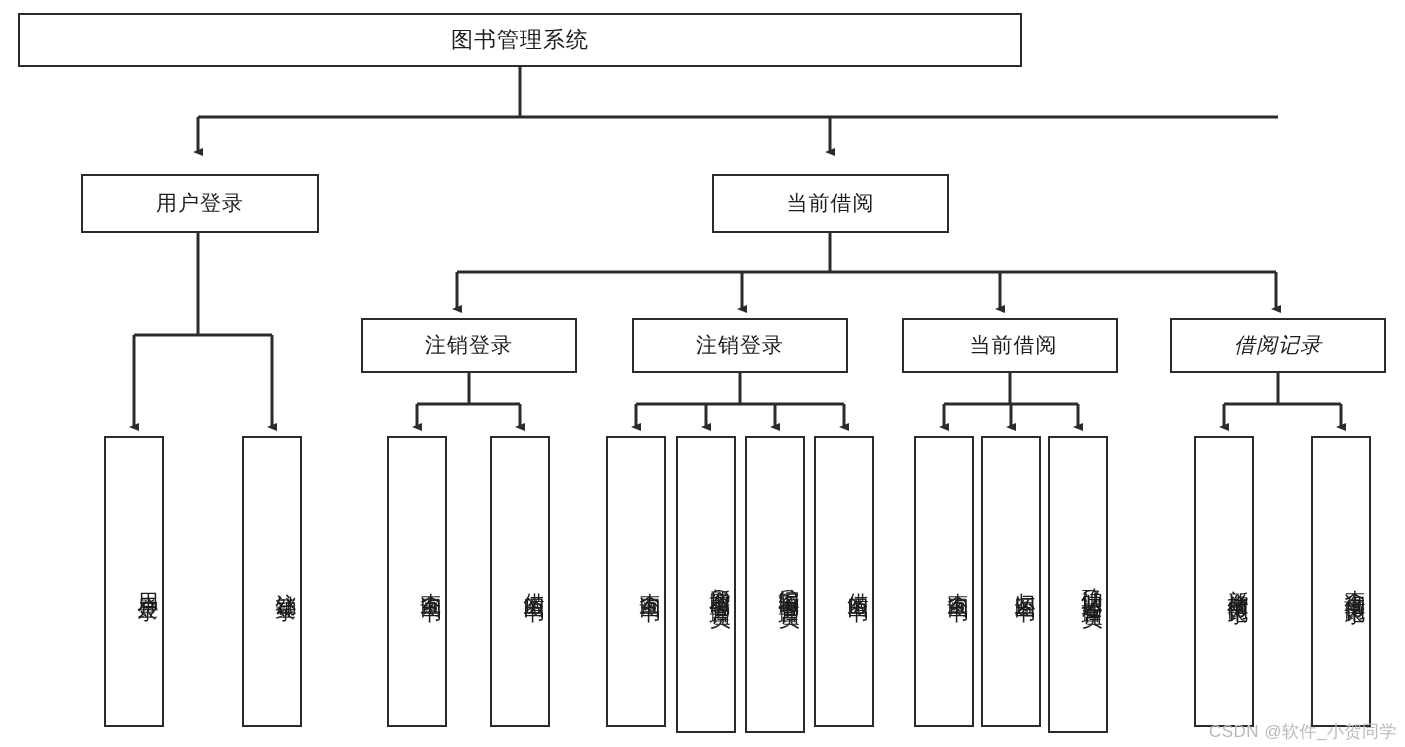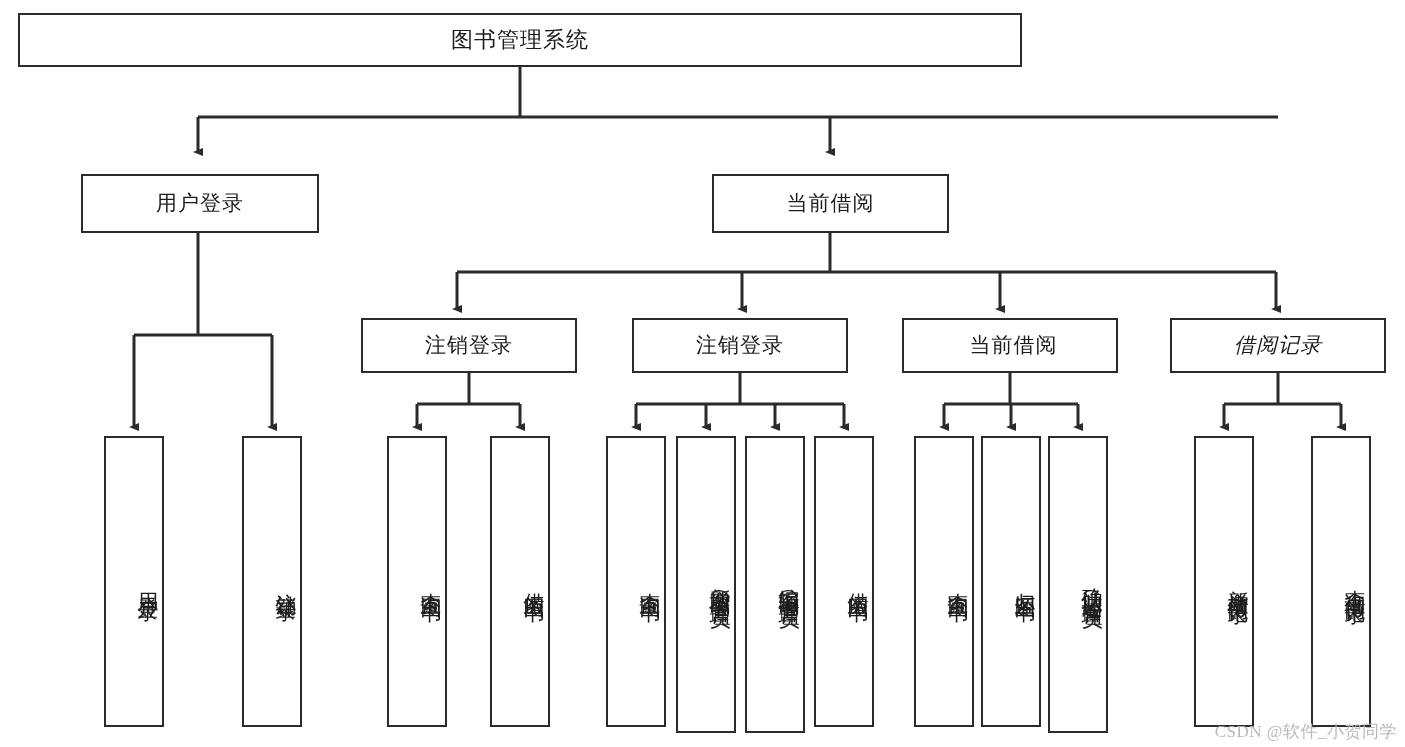--- a/index.html
+++ b/index.html
@@ -58,21 +58,21 @@
     white-space: nowrap;
   }
   .watermark {
     position: absolute;
     right: 8px;
     bottom: 4px;
     font-size: 17px;
     color: #b9b9b9;
     letter-spacing: 0.5px;
     white-space: nowrap;
-    font-family: Liberation Serif, serif;
+    font-family: Liberation Sans, sans-serif;
   }
 </style>
 </head>
 <body>
 
 <div id="canvas">
 
   <svg id="edges" viewBox="0 0 1405 747">
     <defs>
       <marker id="arrow" markerWidth="10" markerHeight="10" refX="4" refY="5" orient="auto" markerUnits="userSpaceOnUse">

